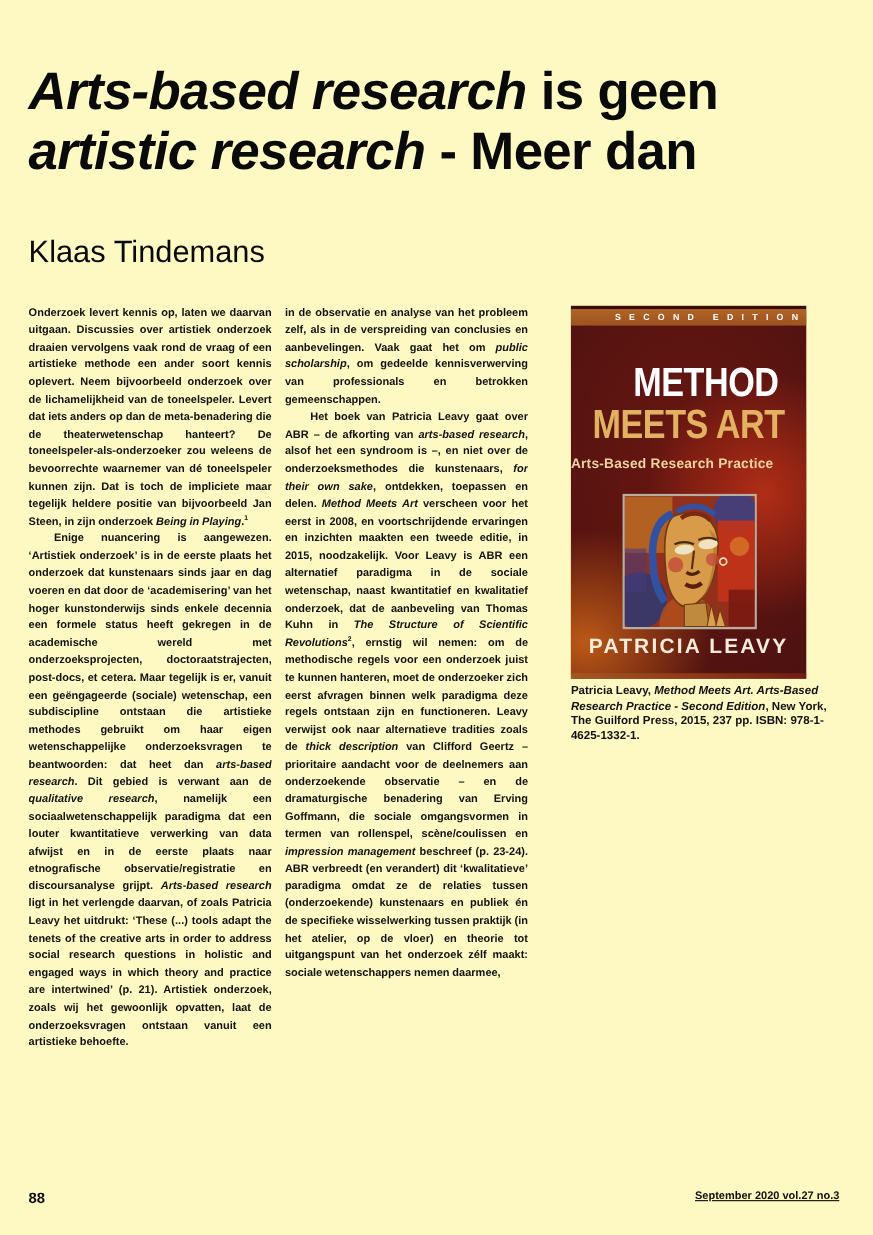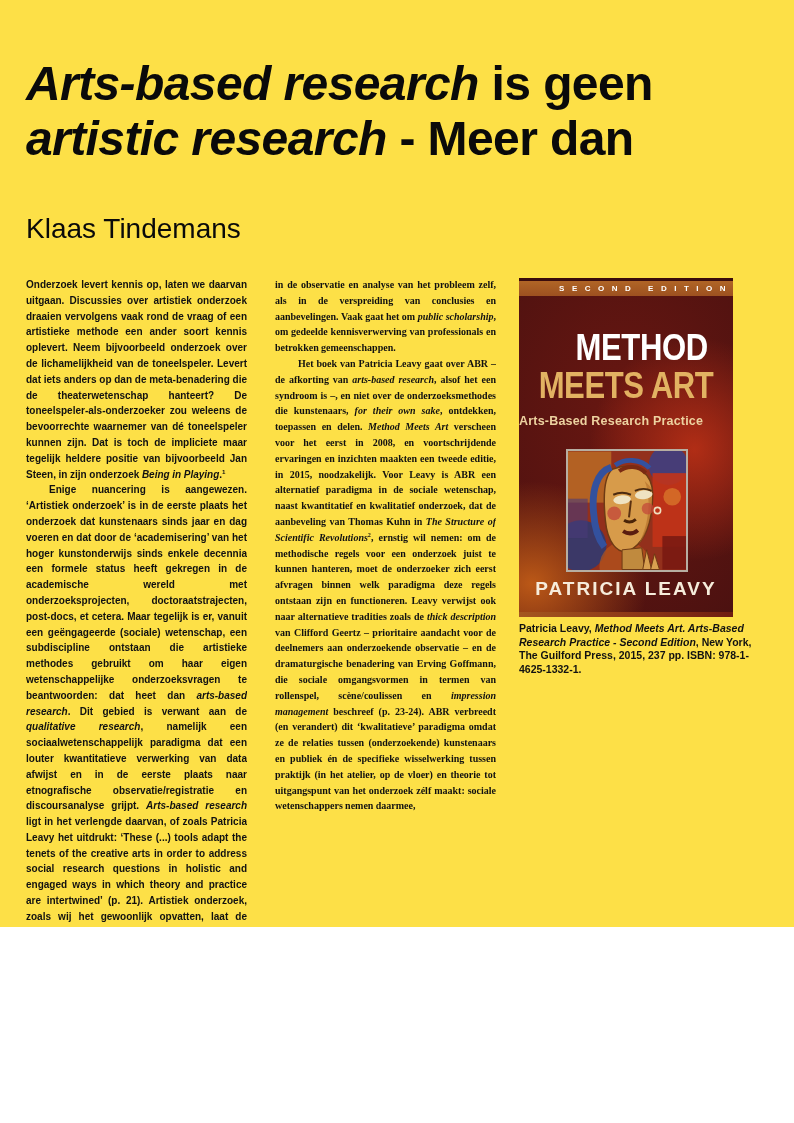--- a/index.html
+++ b/index.html
@@ -1,20 +1,20 @@
 <!DOCTYPE html>
 <html lang="nl"><head>
 <meta charset="utf-8">
 <style>
   html, body { margin: 0; padding: 0; background: #ffffff; }
   .page {
     position: relative;
     width: 794px;
-    height: 927px;
-    background: #fde047;
+    height: 1123px;
+    background: #fef9c3;
     font-family: "Liberation Sans", sans-serif;
     color: #0d0d0d;
     overflow: hidden;
   }
 
   
   .title {
     position: absolute;
     left: 26px;
     top: 24px;
@@ -47,21 +47,21 @@
     font-size: 10px;
     line-height: 15.8px;
     font-weight: 600;
     text-align: justify;
     hyphens: auto;
     -webkit-hyphens: auto;
     word-spacing: -0.2px;
     color: #111;
   }
   .col1 { left: 26px; }
-  .col2 { left: 275px; font-family: Liberation Serif, serif; }
+  .col2 { left: 259px; }
   .para { margin: 0; }
   .para.indent { text-indent: 23px; }
   .it { font-style: italic; }
   sup { font-size: 0.62em; line-height: 0; vertical-align: super; }
 
   
   .book {
     position: absolute;
     left: 519px;
     top: 278px;

